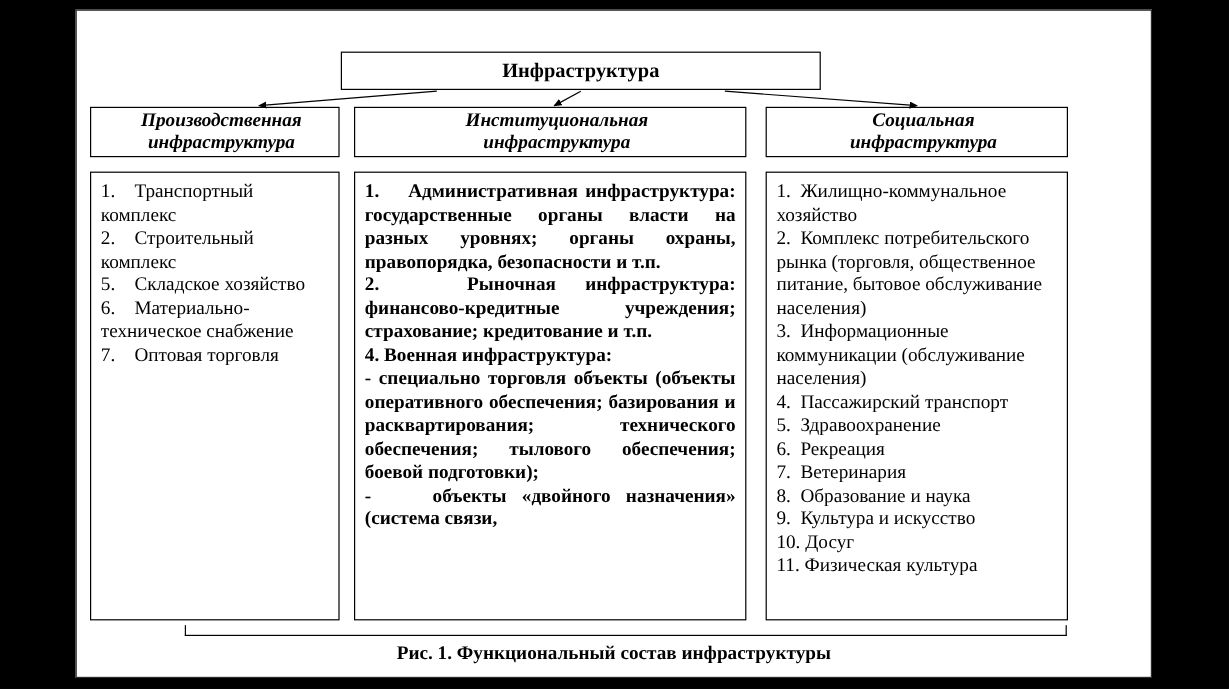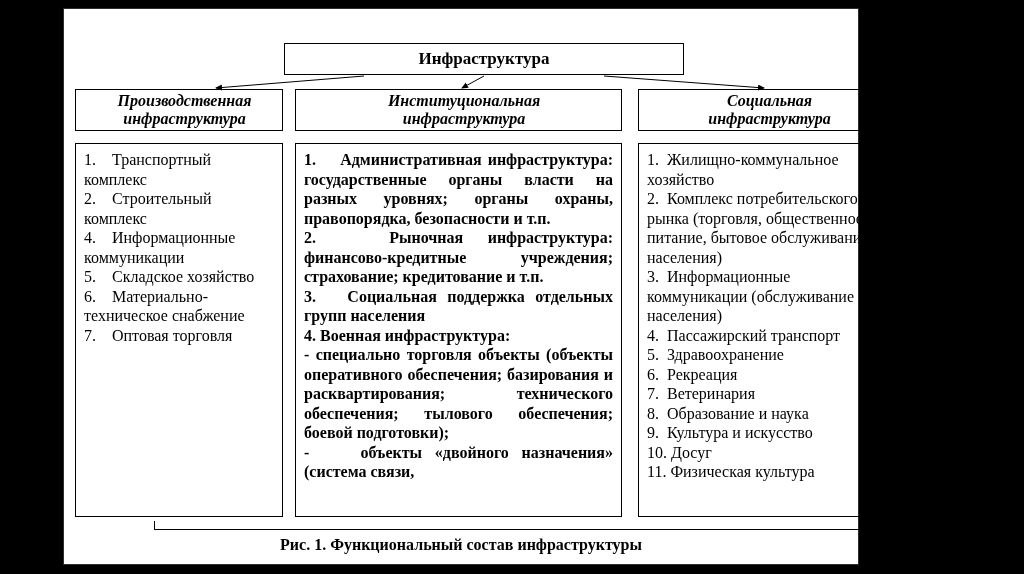--- a/index.html
+++ b/index.html
@@ -15,21 +15,21 @@
   .stage {
     position: relative;
     width: 1024px;
     height: 574px;
     background: #000;
   }
   .slide {
     position: absolute;
     left: 63px;
     top: 8px;
-    width: 796px;
+    width: 897px;
     height: 557px;
     background: #fff;
     border: 1px solid #2e2e2e;
     box-sizing: border-box;
   }
   .title-box {
     position: absolute;
     left: 220px;
     top: 34px;
     width: 400px;
@@ -128,29 +128,27 @@
     <div class="col-header h1">Производственная
 инфраструктура</div>
     <div class="col-header h2">Институциональная
 инфраструктура</div>
     <div class="col-header h3">Социальная
 инфраструктура</div>
 
     <div class="col-body b1">
         <div class="list-item">1.&nbsp;&nbsp;&nbsp;&nbsp;Транспортный комплекс</div>
         <div class="list-item">2.&nbsp;&nbsp;&nbsp;&nbsp;Строительный комплекс</div>
-        <div class="list-item">4.&nbsp;&nbsp;&nbsp;&nbsp;Информационные коммуникации</div>
         <div class="list-item">5.&nbsp;&nbsp;&nbsp;&nbsp;Складское хозяйство</div>
         <div class="list-item">6.&nbsp;&nbsp;&nbsp;&nbsp;Материально-техническое снабжение</div>
         <div class="list-item">7.&nbsp;&nbsp;&nbsp;&nbsp;Оптовая торговля</div>
       </div>
     <div class="col-body b2">
         <div class="list-item">1.&nbsp;&nbsp;&nbsp;&nbsp;Административная инфраструктура: государственные органы власти на разных уровнях; органы охраны, правопорядка, безопасности и т.п.</div>
         <div class="list-item">2.&nbsp;&nbsp;&nbsp;Рыночная инфраструктура: финансово-кредитные учреждения; страхование; кредитование и т.п.</div>
-        <div class="list-item">3.&nbsp;&nbsp;&nbsp;Социальная поддержка отдельных групп населения</div>
         <div class="list-item">4. Военная инфраструктура:</div>
         <div class="list-item">- специально торговля объекты (объекты оперативного обеспечения; базирования и расквартирования; технического обеспечения; тылового обеспечения; боевой подготовки);</div>
         <div class="list-item">-&nbsp;&nbsp;&nbsp;&nbsp;объекты «двойного назначения» (система связи,</div>
       </div>
     <div class="col-body b3">
         <div class="list-item">1.&nbsp;&nbsp;Жилищно-коммунальное хозяйство</div>
         <div class="list-item">2.&nbsp;&nbsp;Комплекс потребительского рынка (торговля, общественное питание, бытовое обслуживание населения)</div>
         <div class="list-item">3.&nbsp;&nbsp;Информационные коммуникации (обслуживание населения)</div>
         <div class="list-item">4.&nbsp;&nbsp;Пассажирский транспорт</div>
         <div class="list-item">5.&nbsp;&nbsp;Здравоохранение</div>

